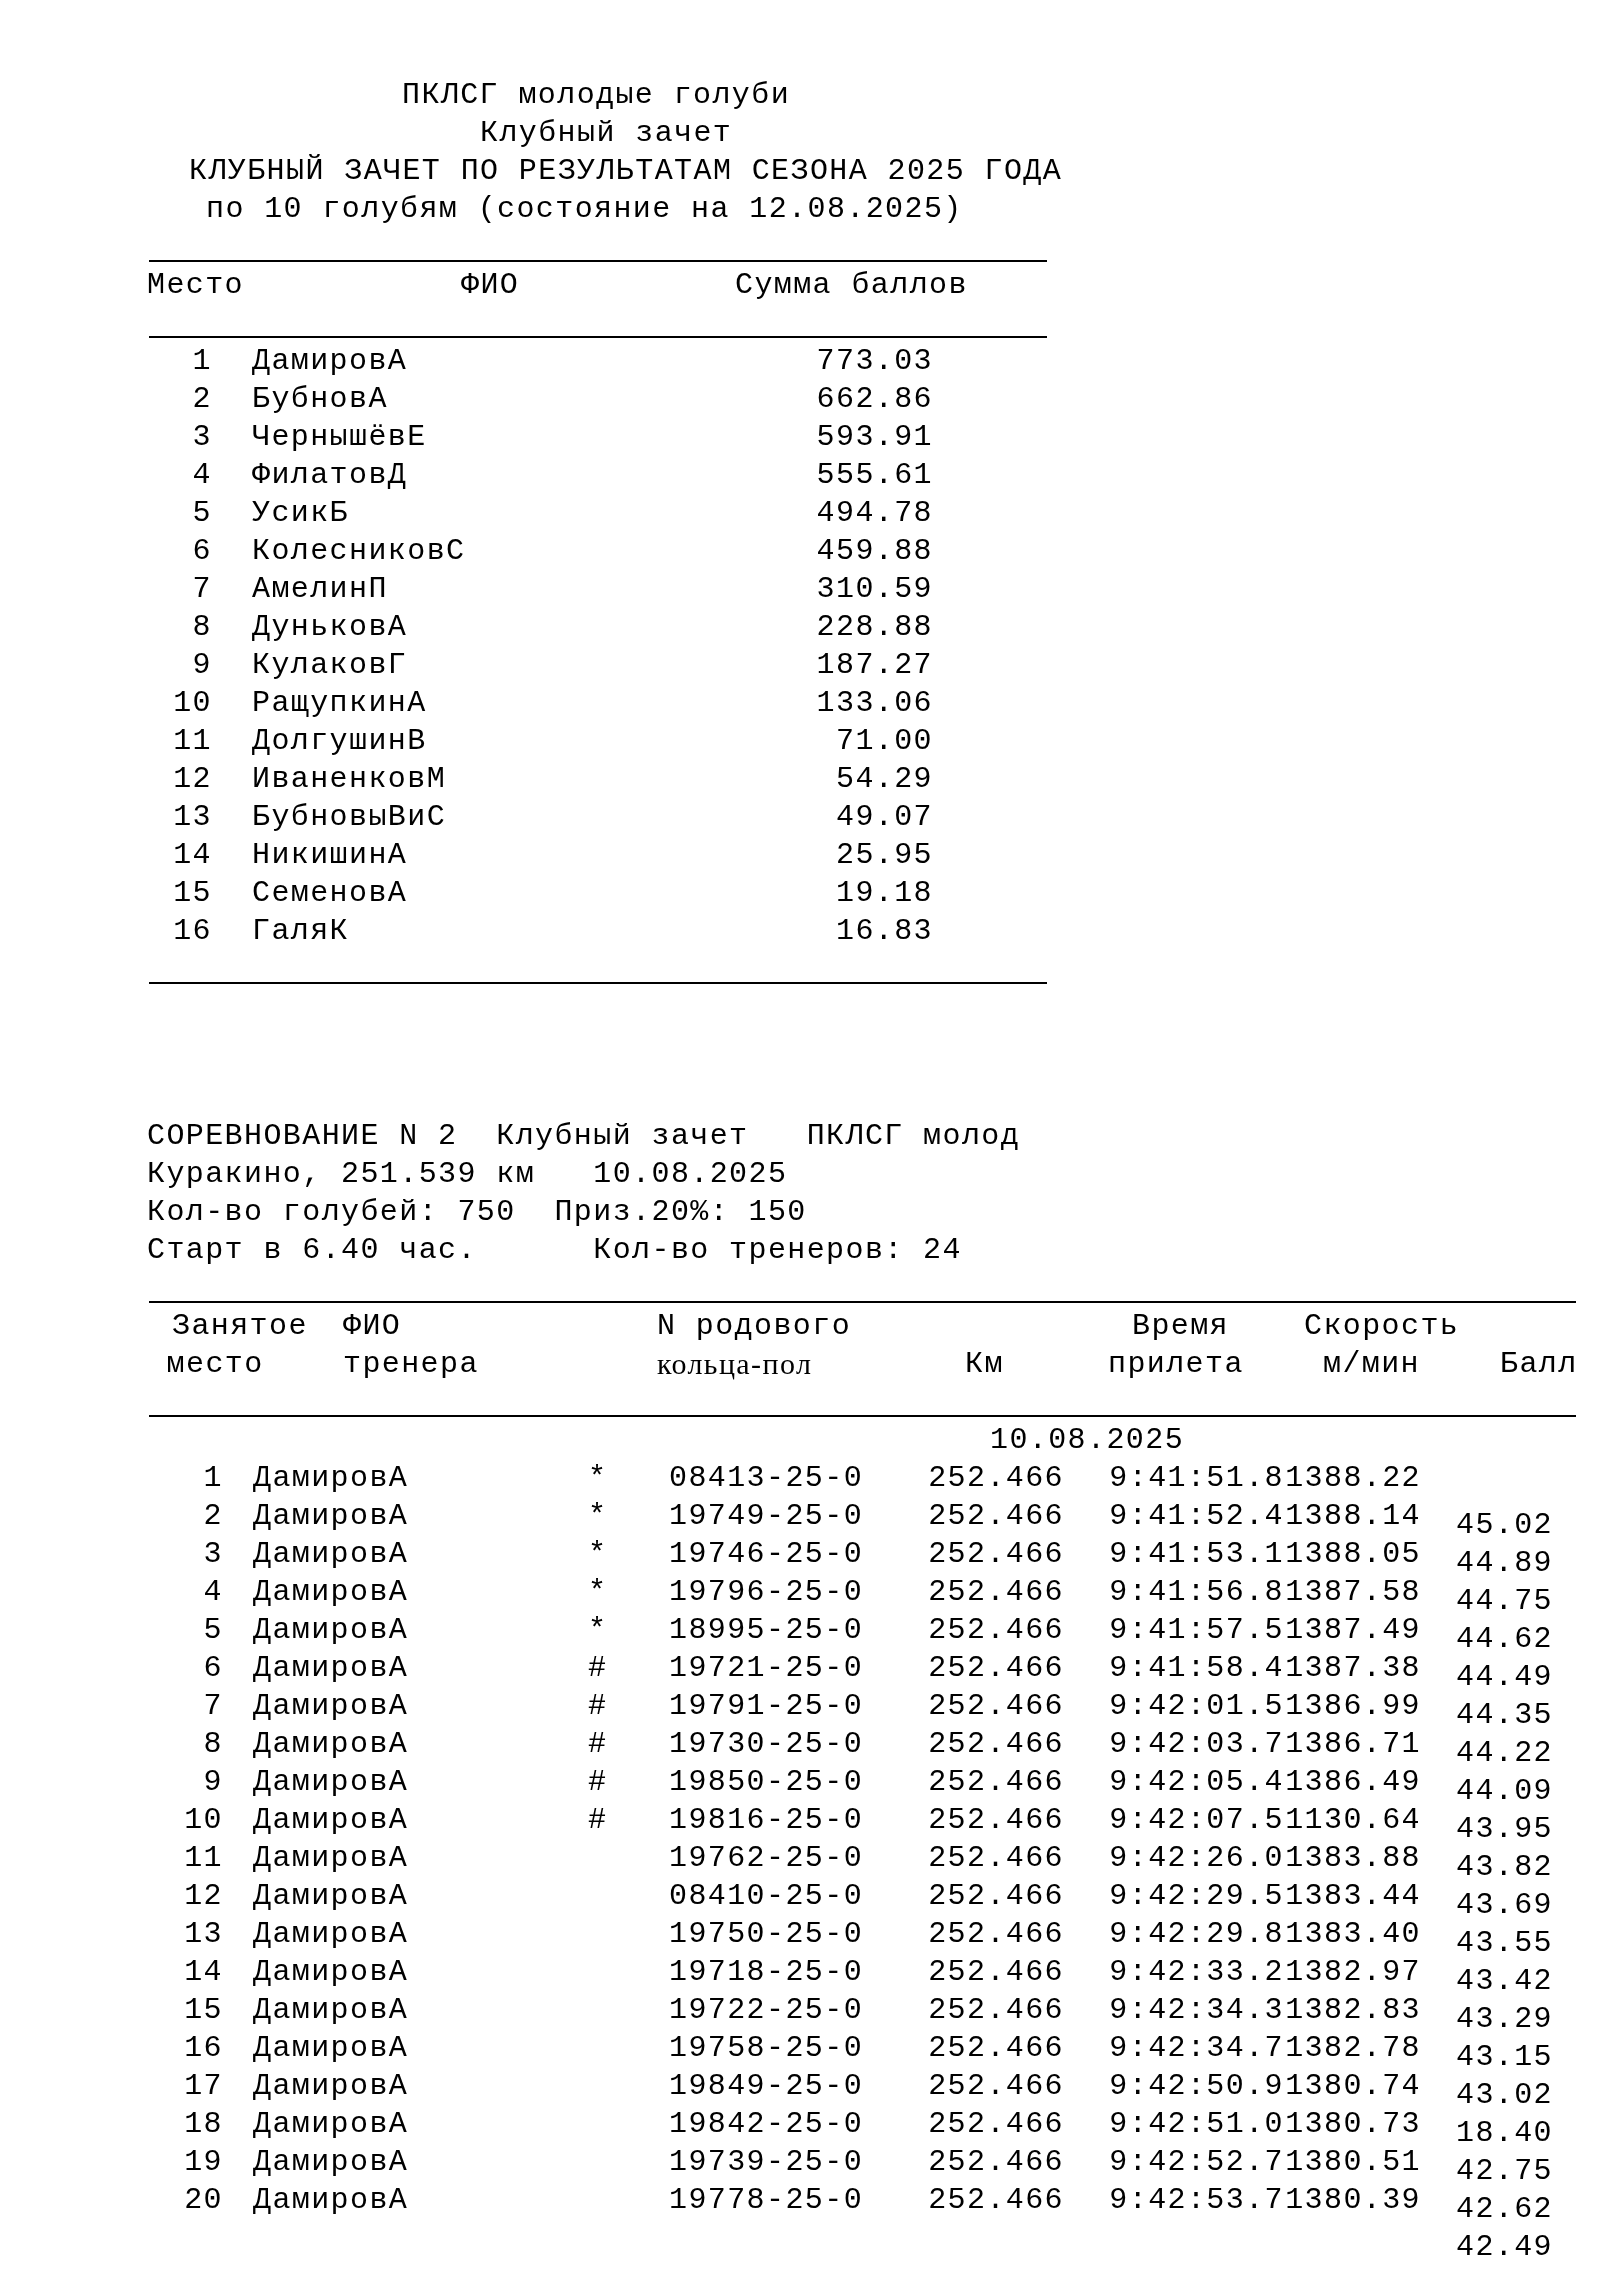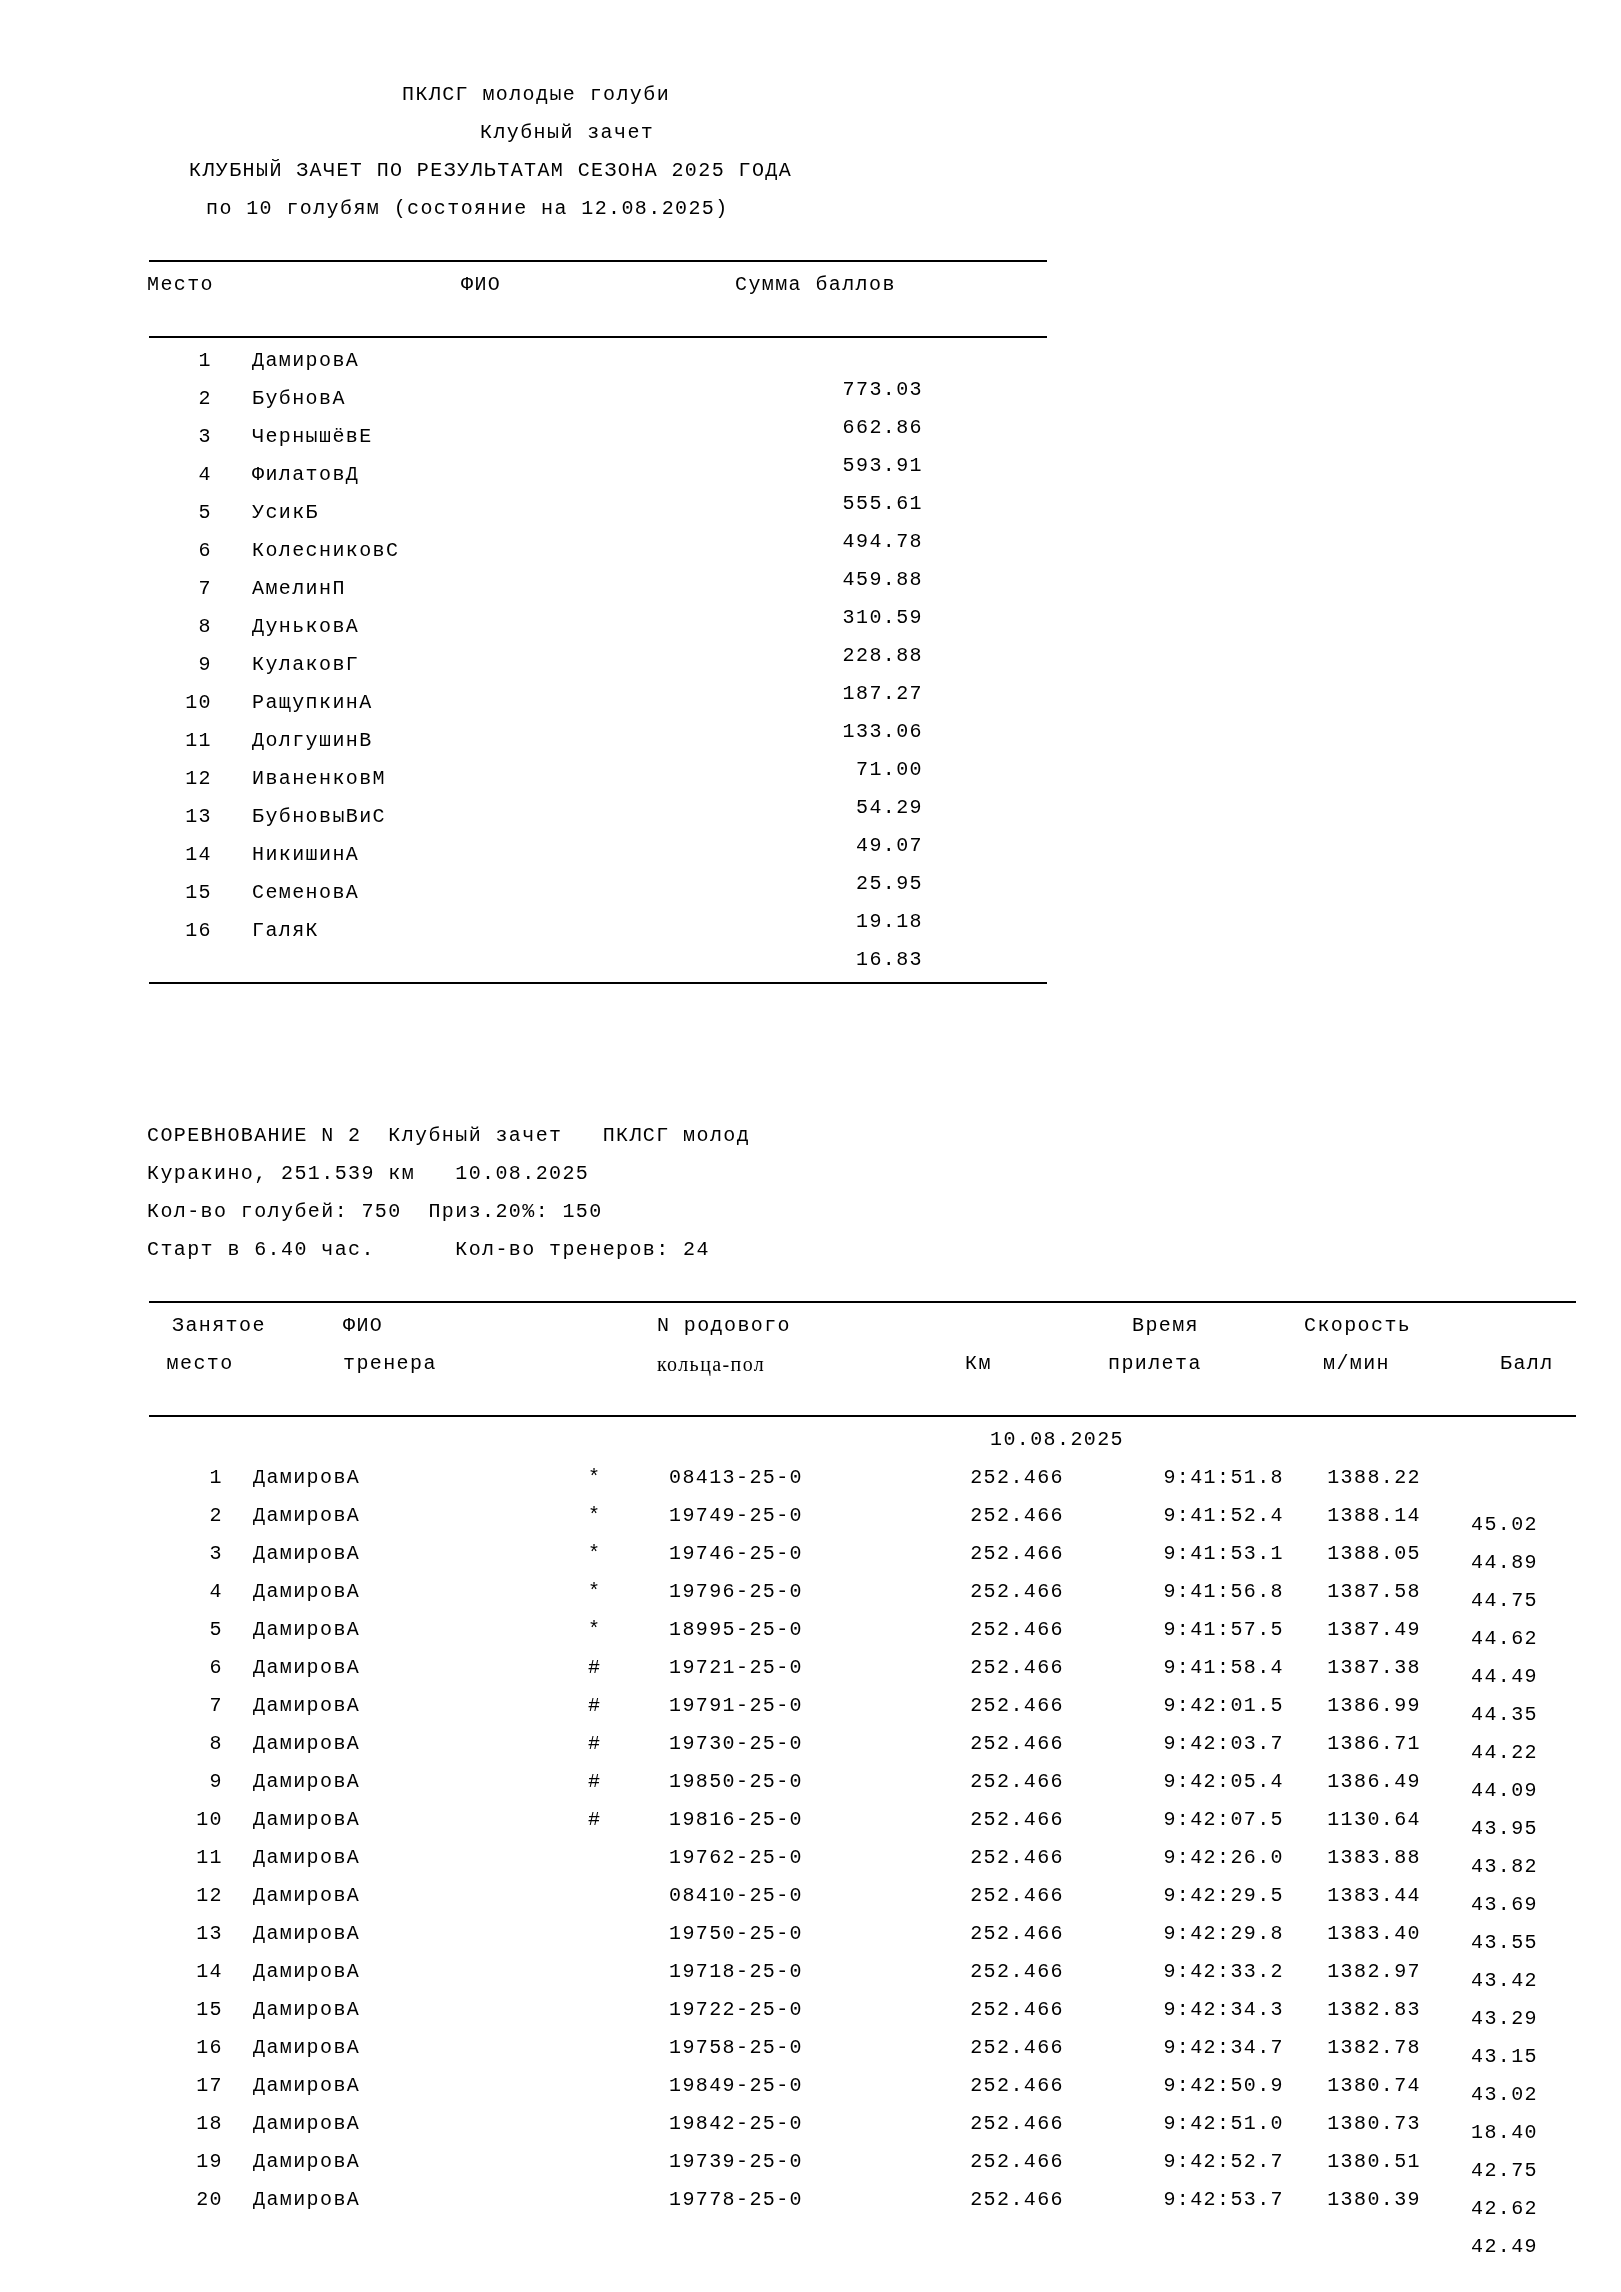--- a/index.html
+++ b/index.html
@@ -2,41 +2,41 @@
 <html><head>
 <meta charset="utf-8">
 <style>
   html,body{margin:0;padding:0;background:#e8e8e8;}
   .page{
     position:relative;
     width:1621px;height:2293px;
     background:#ffffff;
     color:#000000;
     font-family:"Liberation Mono","DejaVu Sans Mono",monospace;
-    font-size:20px;
+    font-size:30px;
     letter-spacing:1.4px;
     overflow:hidden;
   }
   .content{position:absolute;left:147px;top:76px;width:1474px;}
   .line{position:relative;height:38px;white-space:pre;}
   .line > span{position:absolute;top:0;line-height:38px;white-space:pre;}
   .rule-line{position:relative;height:38px;}
   .rule{position:absolute;top:32px;left:2px;border-top:2.9px solid #000;height:0;}
   .rule.w1{width:898px;}
   .rule.w2{width:1427px;}
   .spacer{height:129px;}
 
   
   .t-line0{left:255px;} .t-line1{left:333px;} .t-line2{left:0;margin-left:42px;} .t-line3{left:59px;}
 
   
   .t1-h-place{left:0;} .t1-h-name{left:314px;} .t1-h-score{left:588px;}
   .t1-place{left:0;width:65px;text-align:right;}
   .t1-name{left:105px;}
-  .t1-score{left:482px;width:294px;text-align:right;margin-top:29px;}
+  .t1-score{left:492px;width:294px;text-align:right;}
 
   
   .info{left:0;}
 
   
   .t2-h1-place{left:0;margin-left:25px;} .t2-h1-name{left:196px;} .t2-h1-ring{left:510px;}
   .t2-h1-time{left:985px;} .t2-h1-speed{left:1157px;}
   .t2-h2-place{left:19.6px;} .t2-h2-name{left:196px;} .t2-h2-ring{left:510px;font-family:Liberation Serif, serif;}
   .t2-h2-km{left:818px;} .t2-h2-time{left:961px;} .t2-h2-speed{left:1176px;} .t2-h2-score{left:1353px;}
   .t2-date{left:843px;}

